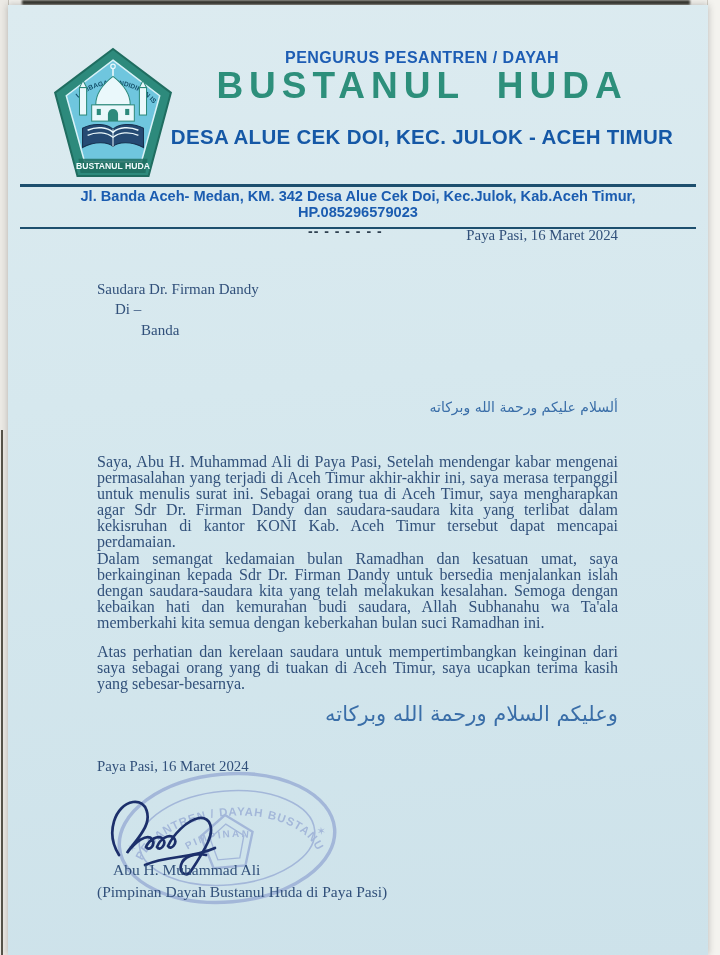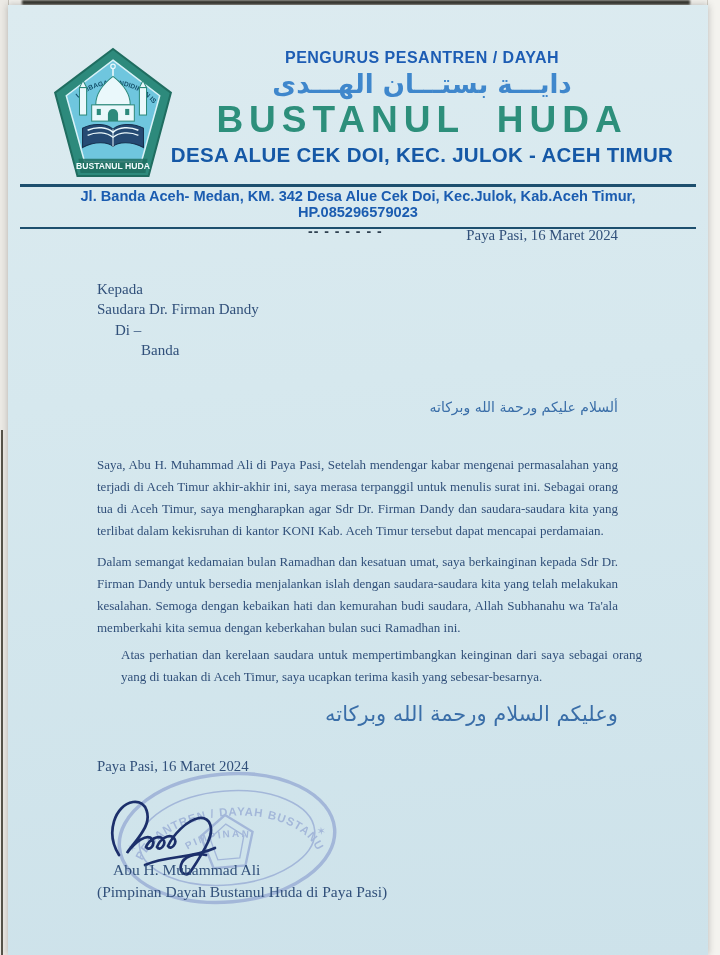--- a/index.html
+++ b/index.html
@@ -15,43 +15,43 @@
          box-shadow:0 0 7px rgba(40,40,40,.3);}
 
   
   .logo{position:absolute;left:44px;top:42px;width:122px;height:132px;}
   .hdr{position:absolute;left:158px;top:44px;width:512px;text-align:center;
        font-family:"Liberation Sans",sans-serif;}
   .hdr .org{font-size:16px;font-weight:bold;color:#1d5db4;letter-spacing:.5px;}
   .hdr .ar-name{font-size:26px;font-weight:bold;color:#3f87cc;line-height:34px;
                 font-family:"DejaVu Sans",sans-serif;direction:rtl;}
   .hdr .big-name{font-size:37px;font-weight:bold;color:#2d8f7b;letter-spacing:6px;word-spacing:16px;line-height:38px;}
-  .hdr .village{font-size:20.5px;font-weight:bold;color:#1558a6;letter-spacing:.3px;margin-top:4px;}
+  .hdr .village{font-size:20.5px;font-weight:bold;color:#1558a6;letter-spacing:.3px;margin-top:20px;}
   .addr-band{position:absolute;top:179px;left:12px;right:12px;
              border-top:3px solid #1d4f6e;border-bottom:2px solid #1d4f6e;
              padding:1px 0 7px;text-align:center;
              font-family:"Liberation Sans",sans-serif;font-weight:bold;font-size:14.6px;color:#1b5cb0;}
 
   .dashes{position:absolute;top:218px;left:300px;font-family:"Liberation Sans",sans-serif;
           font-weight:bold;font-size:14px;color:#2e4050;letter-spacing:1px;}
   .dateline1{position:absolute;top:222px;right:90px;font-size:14.8px;color:#31507a;}
 
   .recipient{position:absolute;top:274px;left:89px;font-size:15px;line-height:20.4px;color:#31507a;}
   .recipient .indent1{padding-left:18px;}
   .recipient .indent2{padding-left:44px;}
 
   .ar{position:absolute;right:90px;direction:rtl;color:#3a6ea8;
       font-family:"DejaVu Sans",sans-serif;}
   .bismillah{top:382px;font-size:17px;}
   .salam-open{top:394px;font-size:14px;}
   .salam-close{top:697px;font-size:21px;}
 
   .para{position:absolute;left:89px;width:521px;text-align:justify;
-        font-size:13px;line-height:22px;color:#31507a;}
-  .p1{top:449px;} .p2{top:546px;} .p3{top:639px;margin-left:24px;}
+        font-size:16px;line-height:16px;color:#31507a;}
+  .p1{top:449px;} .p2{top:546px;} .p3{top:639px;}
 
   .dateline2{position:absolute;top:753px;left:89px;font-size:14.8px;color:#31507a;}
 
   .stamp{position:absolute;left:105px;top:764px;width:228px;height:138px;
          opacity:.55;transform:rotate(-5deg);}
   .signature{position:absolute;left:95px;top:786px;width:172px;height:86px;}
 
   .signer-name{position:absolute;top:856px;left:105px;font-size:15.5px;color:#31507a;}
   .signer-title{position:absolute;top:878px;left:89px;font-size:15.5px;color:#31507a;}
 </style>
@@ -92,32 +92,30 @@
         <path d="M35,82 C44,78 54,79 60,84 C66,79 76,78 85,82" fill="none" stroke="#eaf8fb" stroke-width="1.5"></path>
         <path d="M35,87 C44,83 54,84 60,89 C66,84 76,83 85,87" fill="none" stroke="#eaf8fb" stroke-width="1.2"></path>
         <line x1="60" y1="81" x2="60" y2="98" stroke="#eaf8fb" stroke-width="1"></line>
       </g>
       <polygon points="26,110 94,110 92,124 28,124" fill="#1f6d60" opacity="0.85"></polygon>
       <text x="60" y="120" text-anchor="middle" font-family="Liberation Sans, sans-serif" font-size="8.5" font-weight="bold" fill="#f2fbfd">BUSTANUL HUDA</text>
     </svg>
 
     <div class="hdr">
       <div class="org">PENGURUS PESANTREN / DAYAH</div>
-      <div class="ar-name">دايـــة بستـــان الهـــدى</div>
       <div class="big-name">BUSTANUL HUDA</div>
       <div class="village">DESA ALUE CEK DOI, KEC. JULOK - ACEH TIMUR</div>
     </div>
 
     <div class="addr-band">Jl. Banda Aceh- Medan, KM. 342 Desa Alue Cek Doi, Kec.Julok, Kab.Aceh Timur, HP.085296579023</div>
 
     <div class="dashes">-- - - - - - -</div>
     <div class="dateline1">Paya Pasi, 16 Maret 2024</div>
 
     <div class="recipient">
-      <div>Kepada</div>
       <div>Saudara Dr. Firman Dandy</div>
       <div class="indent1">Di –</div>
       <div class="indent2">Banda</div>
     </div>
 
     <div class="ar salam-open">ألسلام عليكم ورحمة الله وبركاته</div>
 
     <div class="para p1">Saya, Abu H. Muhammad Ali di Paya Pasi, Setelah mendengar kabar mengenai permasalahan yang terjadi di Aceh Timur akhir-akhir ini, saya merasa terpanggil untuk menulis surat ini. Sebagai orang tua di Aceh Timur, saya mengharapkan agar Sdr Dr. Firman Dandy dan saudara-saudara kita yang terlibat dalam kekisruhan di kantor KONI Kab. Aceh Timur tersebut dapat mencapai perdamaian.</div>
     <div class="para p2">Dalam semangat kedamaian bulan Ramadhan dan kesatuan umat, saya berkainginan kepada Sdr Dr. Firman Dandy untuk bersedia menjalankan islah dengan saudara-saudara kita yang telah melakukan kesalahan. Semoga dengan kebaikan hati dan kemurahan budi saudara, Allah Subhanahu wa Ta'ala memberkahi kita semua dengan keberkahan bulan suci Ramadhan ini.</div>
     <div class="para p3">Atas perhatian dan kerelaan saudara untuk mempertimbangkan keinginan dari saya sebagai orang yang di tuakan di Aceh Timur, saya ucapkan terima kasih yang sebesar-besarnya.</div>

